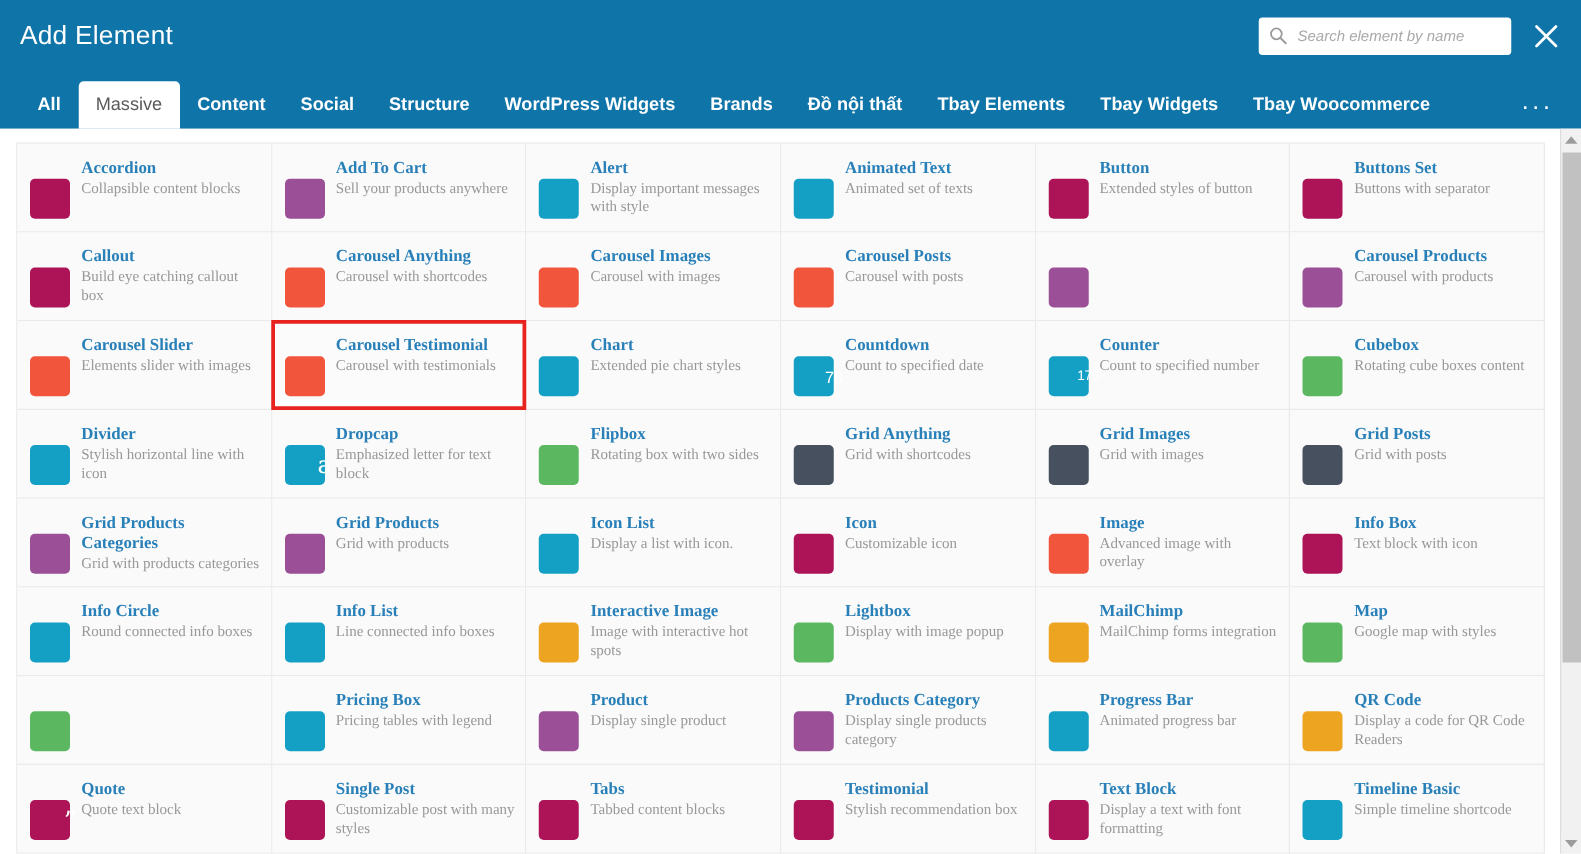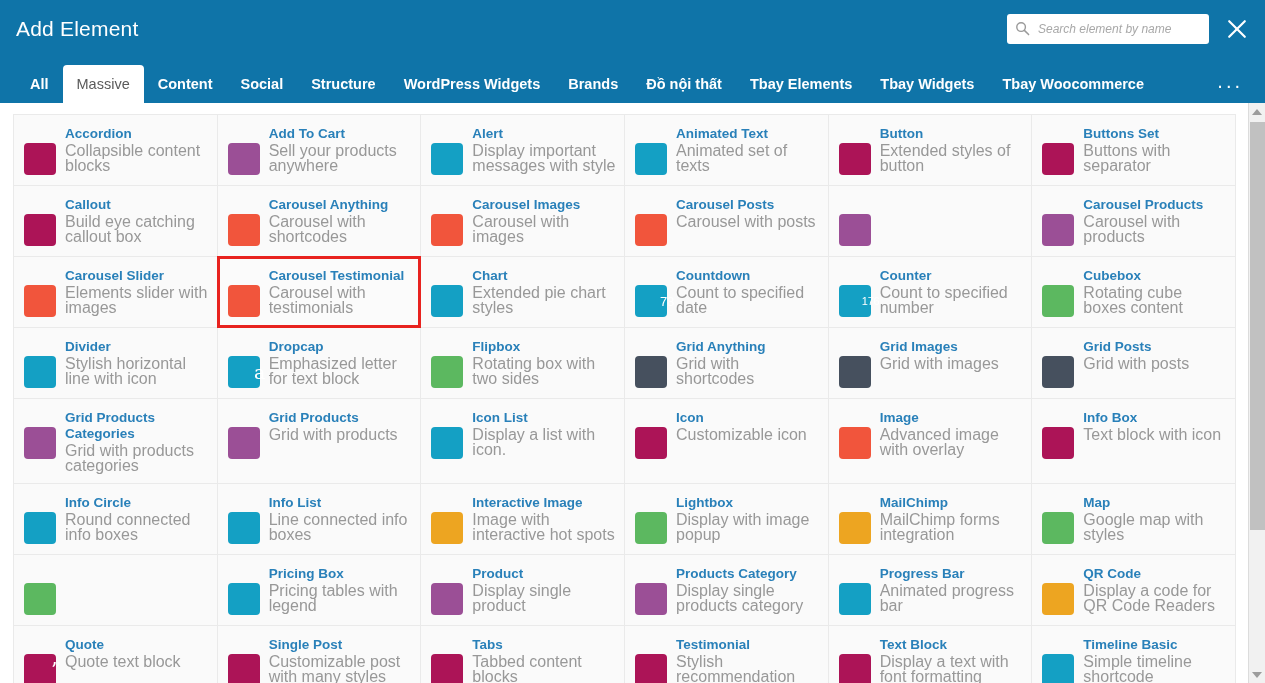--- a/index.html
+++ b/index.html
@@ -159,31 +159,31 @@
     font-weight: 400;
     line-height: 1;
     letter-spacing: -.2px;
   }
   .el-icon .num.small { font-size: 11px; }
   .el-icon .glyph {
     font-size: 19px;
     line-height: 1;
     font-family: "DejaVu Serif", serif;
   }
-  .el-text { flex: 1 1 auto; min-width: 0; padding-top: 1px; }
+  .el-text { flex: 1 1 auto; min-width: 0; padding-top: 1px; font-family: Liberation Serif, serif; }
   .el-title {
     color: #2980b9;
     font-size: 13.5px;
     font-weight: 700;
     line-height: 16px;
     margin-bottom: 1px;
   }
   .el-desc {
     color: #989898;
-    font-size: 16px;
+    font-size: 12px;
     line-height: 15px;
   }
 
   
   .cell.highlight::after {
     content: "";
     position: absolute;
     left: -1px; top: -1px; right: -1px; bottom: -1px;
     border: 3px solid #e8231f;
     pointer-events: none;

